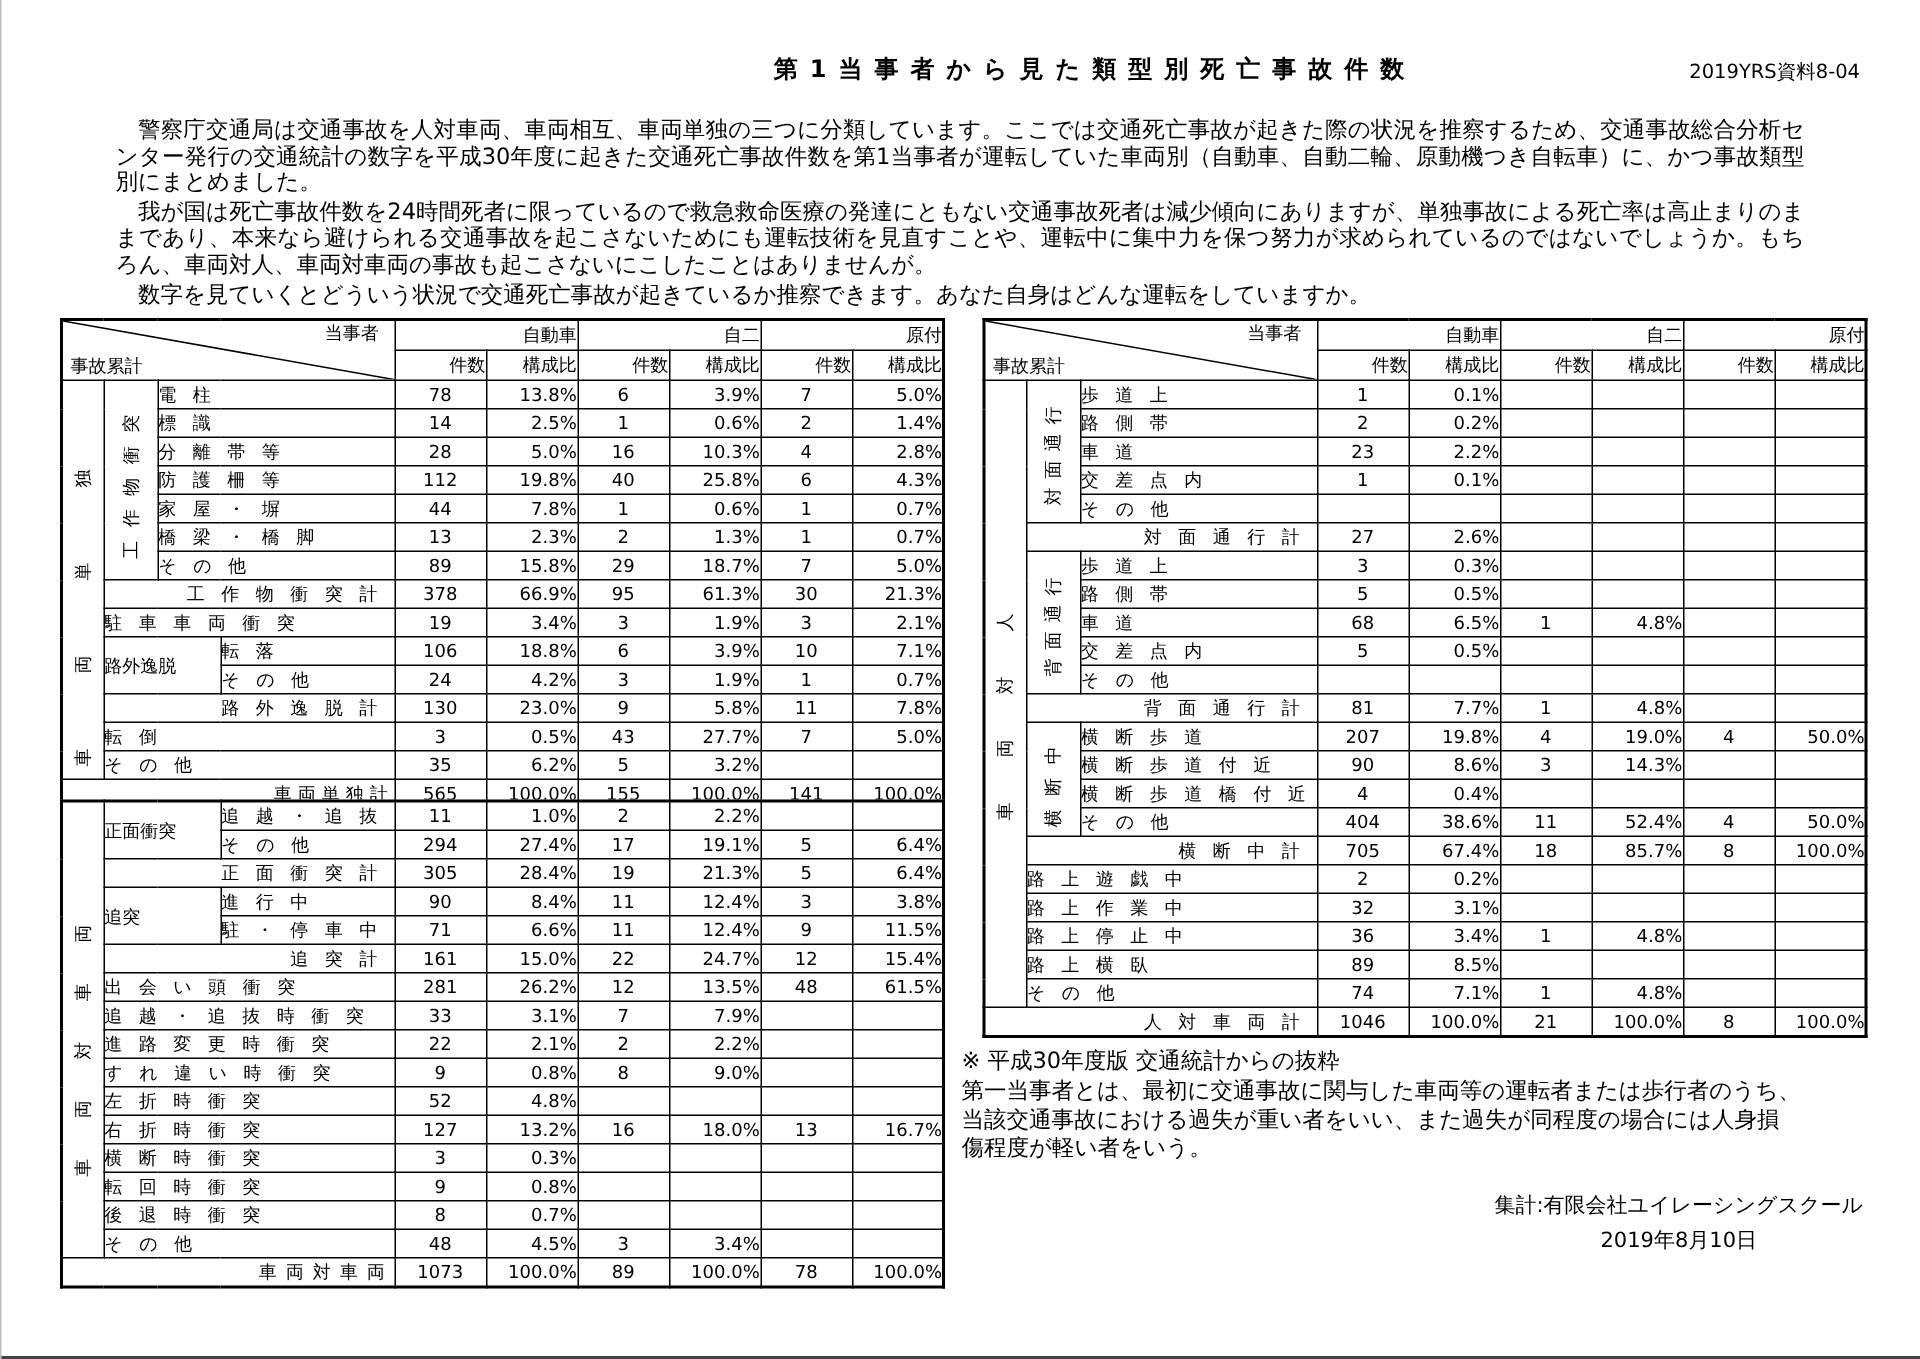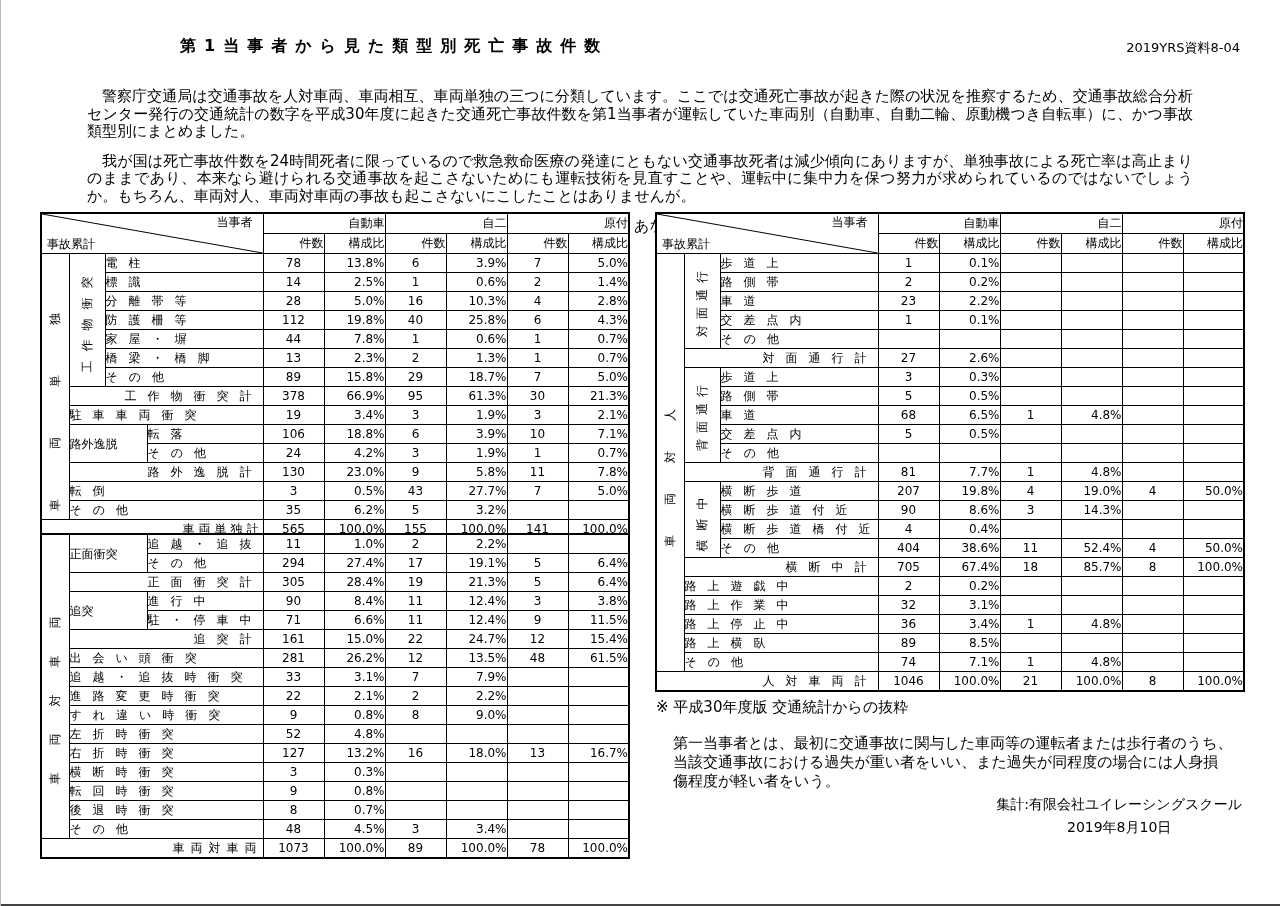--- a/index.html
+++ b/index.html
@@ -1,26 +1,26 @@
 <!DOCTYPE html>
 <html lang="ja"><head>
 <meta charset="utf-8">
 <style>
   html,body{margin:0;padding:0;background:#e8e8e8}
   #page{position:relative;width:1280px;height:906px;background:#ffffff;overflow:hidden;
         font-family:"DejaVu Sans","Liberation Sans",sans-serif;color:#000}
   #page-edge-bottom{position:absolute;left:0;bottom:0;width:100%;height:0;border-top:2px solid #444}
   #page-edge-left{position:absolute;left:0;top:0;height:100%;width:0;border-left:1px solid #bbb}
 
-  .title{position:absolute;top:36px;left:180px;width:1100px;text-align:left;
+  .title{position:absolute;top:36px;left:180px;width:1100px;text-align:center;
          font-size:16px;font-weight:bold;letter-spacing:8px;white-space:nowrap}
   .docref{position:absolute;top:39px;right:40px;font-size:13px}
 
   .intro{position:absolute;top:76px;left:75px;width:1130px;font-size:15px;line-height:17.6px;text-align:justify}
-  .intro p{margin:12px;text-indent:1em}
+  .intro p{margin:2px;text-indent:1em}
 
   .tbl-wrap{position:absolute}
   #t-single{left:40px;top:212px}
   #t-v2v{left:40px;top:533px}
   #t-v2p{left:655px;top:212px}
 
   table.acc{border-collapse:collapse;table-layout:fixed;border:2px solid #000;background:#fff}
   table.acc td,table.acc th{border:1px solid #000;height:18px;padding:0;font-size:12px;
         font-weight:normal;white-space:nowrap;overflow:hidden;line-height:18px}
   table.acc thead th{height:19px;text-align:right;line-height:19px}
@@ -32,23 +32,23 @@
   td.lbl{text-align:left;padding-left:3px}
   td.lbl>span{letter-spacing:11px}
   td.ctr{text-align:right;padding-left:0}
   td.cnt{text-align:center}
   td.pct{text-align:right;padding-right:5px}
   td.sep{border-left:2px solid #000}
   td.vert{position:relative;padding:0}
   td.vert>span{position:absolute;left:50%;top:50%;transform:translate(-50%,-50%) rotate(-90deg);
                white-space:nowrap;letter-spacing:0}
 
-  .notes{position:absolute;left:656px;top:698px;width:560px;font-size:15px;line-height:19px}
+  .notes{position:absolute;left:641px;top:698px;width:560px;font-size:15px;line-height:19px}
   .notes .src{margin:0 0 1px 0}
-  .notes .def{margin:17px;width:560px}
+  .notes .def{margin:0;width:560px}
   .footer{position:absolute;right:38px;top:793px;text-align:center;font-size:14px;line-height:23px}
 </style>
 </head>
 <body>
 
 <div id="page">
 
   <div class="title">第1当事者から見た類型別死亡事故件数</div>
   <div class="docref">2019YRS資料8-04</div>
 

